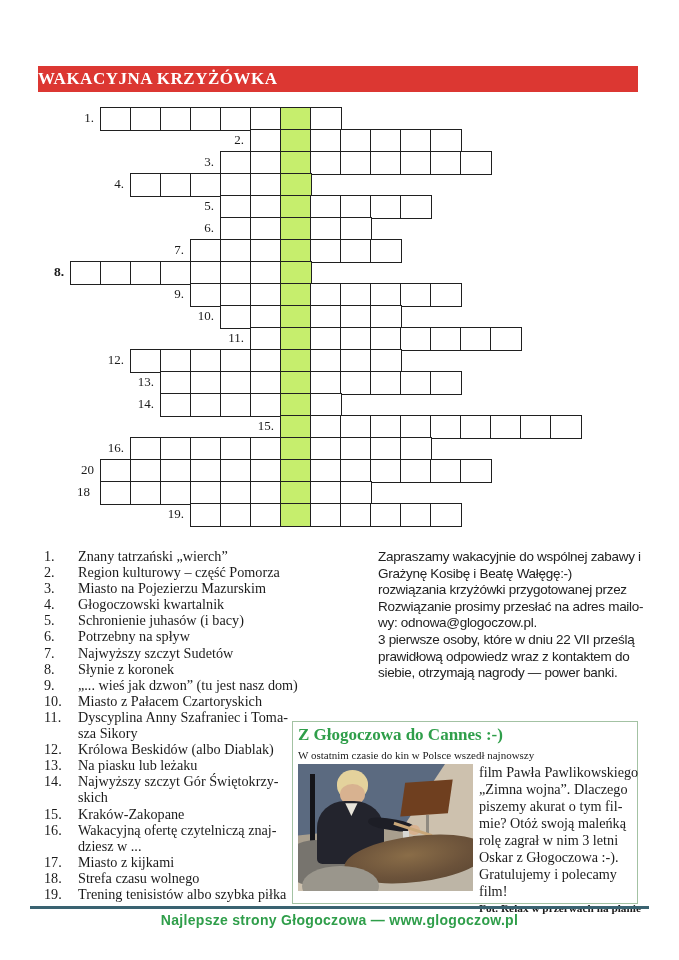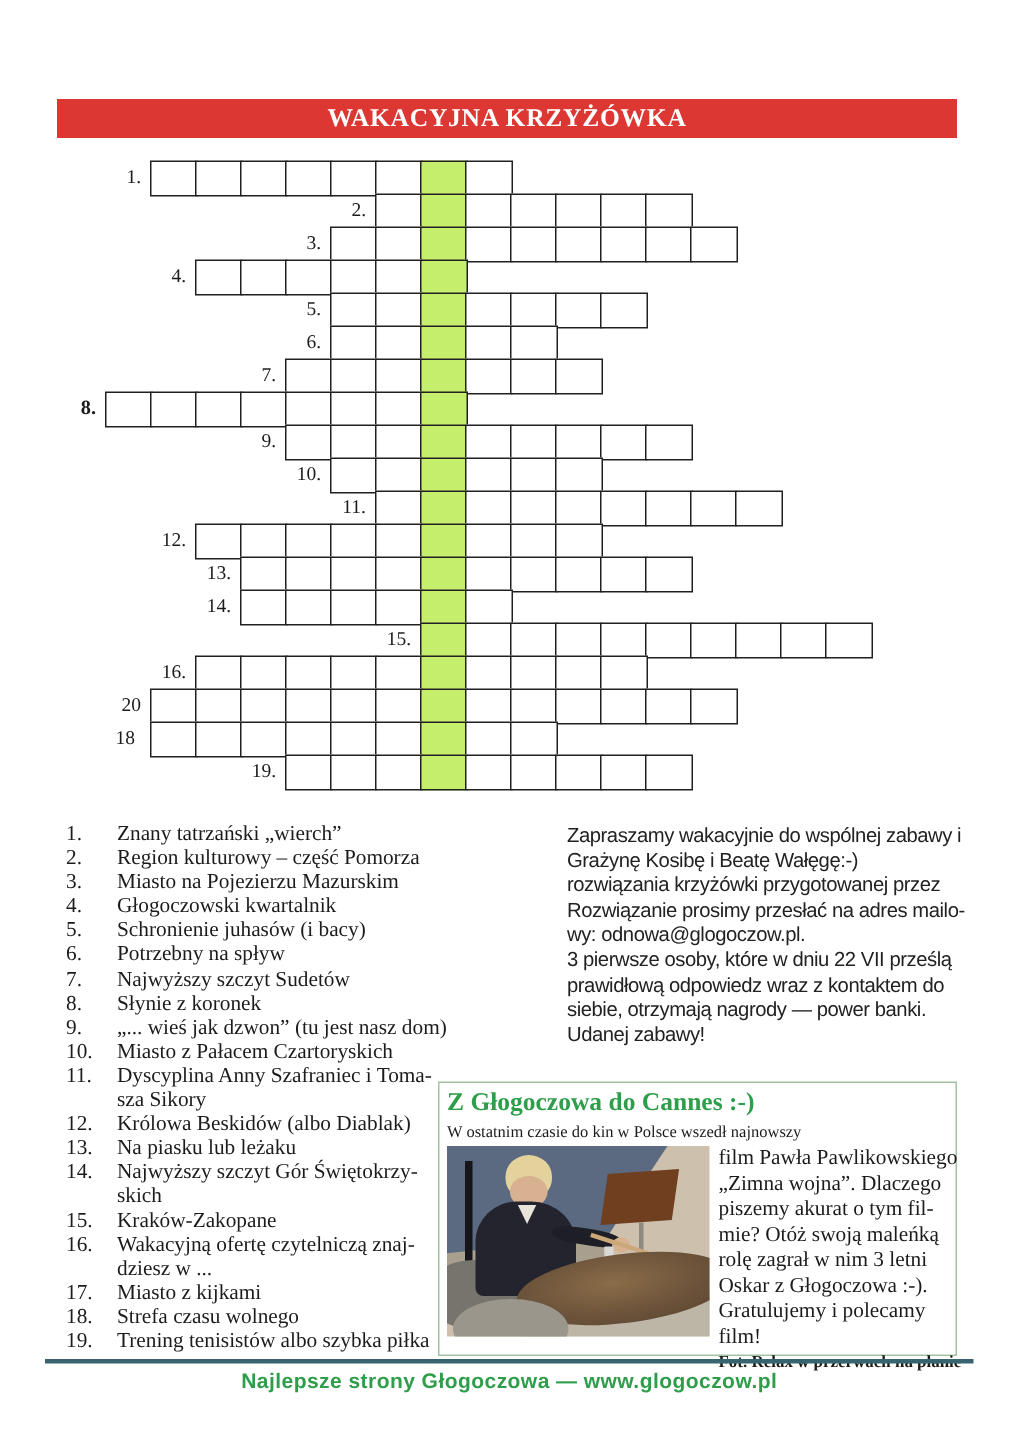--- a/index.html
+++ b/index.html
@@ -10,21 +10,21 @@
   
   .header{
     position:absolute;top:49px;left:38px;width:600px;
     display:flex;justify-content:space-between;
     font-family:Liberation Sans, sans-serif;
     font-size:11px;font-weight:bold;letter-spacing:3px;color:#111;margin-top:16px;
   }
   
   .banner{
     position:absolute;left:38px;top:66px;width:600px;height:26px;
-    background:var(--banner-red,#dc3732);color:#fff;text-align:center;
+    background:var(--banner-red,#dc3732);color:#fff;
     font-weight:bold;font-size:17px;line-height:26px;letter-spacing:0.5px;
     font-family:"Liberation Serif", serif;
   }
   
   #grid{position:absolute;left:0;top:0;width:679px;height:540px;}
   .cell{
     position:absolute;width:31.6px;height:23.6px;box-sizing:border-box;
     border:1.6px solid #202020;background:#fff;
   }
   .cell.green{background:var(--grid-green,#c6ee6d);}
@@ -363,21 +363,20 @@
 
 <div id="invitation">
     <div>Zapraszamy wakacyjnie do wspólnej zabawy i</div>
     <div>Grażynę Kosibę i Beatę Wałęgę:-)</div>
     <div>rozwiązania krzyżówki przygotowanej przez</div>
     <div>Rozwiązanie prosimy przesłać na adres mailo-</div>
     <div>wy: odnowa@glogoczow.pl.</div>
     <div>3 pierwsze osoby, które w dniu 22 VII prześlą</div>
     <div>prawidłową odpowiedz wraz z kontaktem do</div>
     <div>siebie, otrzymają nagrody — power banki.</div>
-    <div>Udanej zabawy!</div>
   </div>
 
 <div class="cannes">
   <div class="cannes-title">Z Głogoczowa do Cannes :-)</div>
   <div class="cannes-intro">W ostatnim czasie do kin w Polsce wszedł najnowszy</div>
   <div class="cannes-row">
     <div class="photo">
       <div class="ph ph-wall-blue"></div>
       <div class="ph ph-wall-shadow"></div>
       <div class="ph ph-floor"></div>

